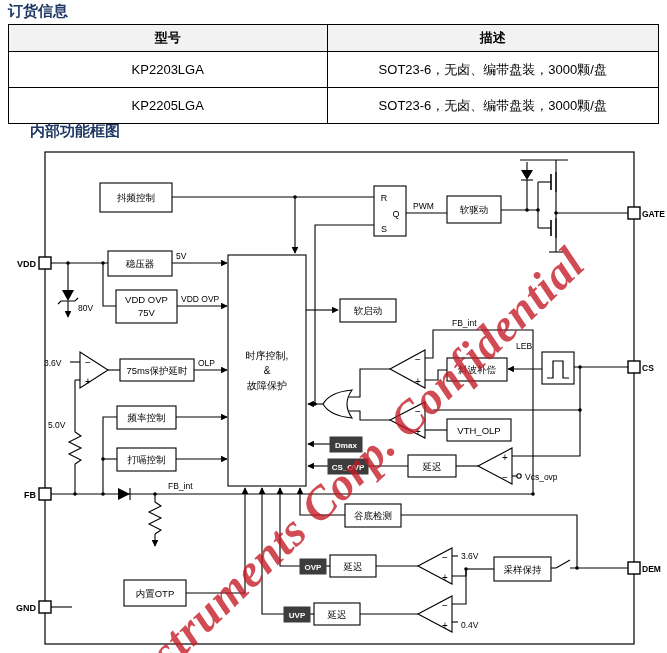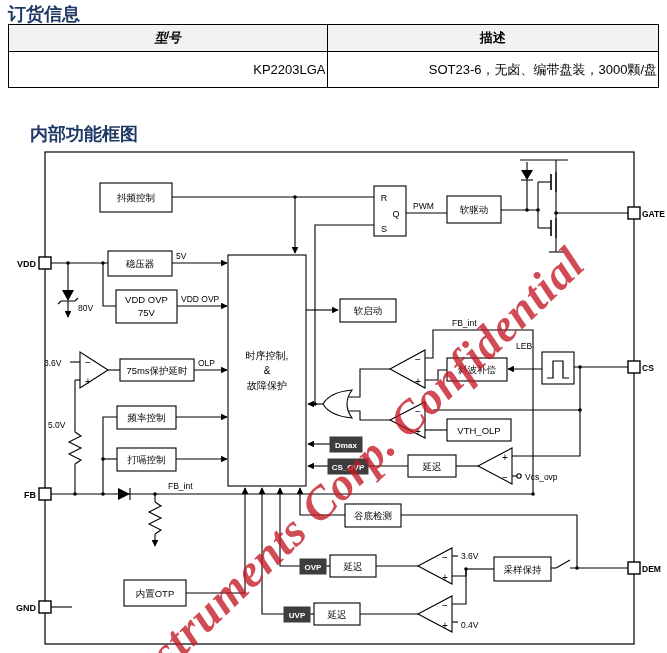--- a/index.html
+++ b/index.html
@@ -1,23 +1,23 @@
 <!DOCTYPE html>
 <html><head>
 <meta charset="utf-8">
 <style>
   html,body{margin:0;padding:0;background:#fff;}
   #page{position:relative;width:667px;height:653px;background:#fff;overflow:hidden;
         font-family:"Liberation Sans",sans-serif;color:#000;}
-  .sec-title{position:absolute;left:8px;font-size:18px;font-weight:bold;color:#1f3864;}
+  .sec-title{position:absolute;left:8px;font-size:15px;font-weight:bold;color:#1f3864;}
   #ordering-table{position:absolute;left:8px;top:24px;width:651px;border-collapse:collapse;}
   #ordering-table th,#ordering-table td{border:1px solid #000;text-align:center;vertical-align:middle;}
   #ordering-table th{background:#f2f2f2;font-size:13px;font-weight:bold;height:24px;}
-  #ordering-table td{font-size:13px;height:33px;text-align:right;}
-  #ordering-table .col-model{width:49%;font-style:italic;}
+  #ordering-table td{font-size:13px;height:33px;}
+  #ordering-table .col-model{width:49%;}
   #diagram-svg{position:absolute;left:0;top:140px;}
   .w path,.w polyline{fill:none;stroke:#000;stroke-width:1.1;}
   .blk{fill:#fff;stroke:#000;stroke-width:1.1;}
   .cmp{fill:#fff;stroke:#000;stroke-width:1.1;}
   .tag{fill:#3d3d3d;stroke:#3d3d3d;}
   text{font-family:"Liberation Sans",sans-serif;}
   .bt{font-size:9.5px;text-anchor:middle;}
   .ct{font-size:10px;text-anchor:middle;}
   .sl{font-size:8.5px;text-anchor:start;}
   .pl{font-size:9px;font-weight:bold;}
@@ -43,20 +43,24 @@
       <tr>
         <th class="col-model">型号</th>
         <th>描述</th>
       </tr>
     </thead>
     <tbody>
       <tr>
         <td>KP2203LGA</td>
         <td>SOT23-6，无卤、编带盘装，3000颗/盘</td>
       </tr>
+      <tr>
+        <td>KP2205LGA</td>
+        <td>SOT23-6，无卤、编带盘装，3000颗/盘</td>
+      </tr>
     </tbody>
   </table>
 
   <div class="sec-title" style="top:122px;margin-left:22px;">内部功能框图</div>
 
   <svg id="diagram-svg" width="667" height="513" viewBox="0 0 667 513">
     <defs>
       <marker id="arr" viewBox="0 0 10 10" refX="9" refY="5" markerWidth="6" markerHeight="6" orient="auto-start-reverse">
         <path d="M0,0 L10,5 L0,10 z" fill="#000"></path>
       </marker>

